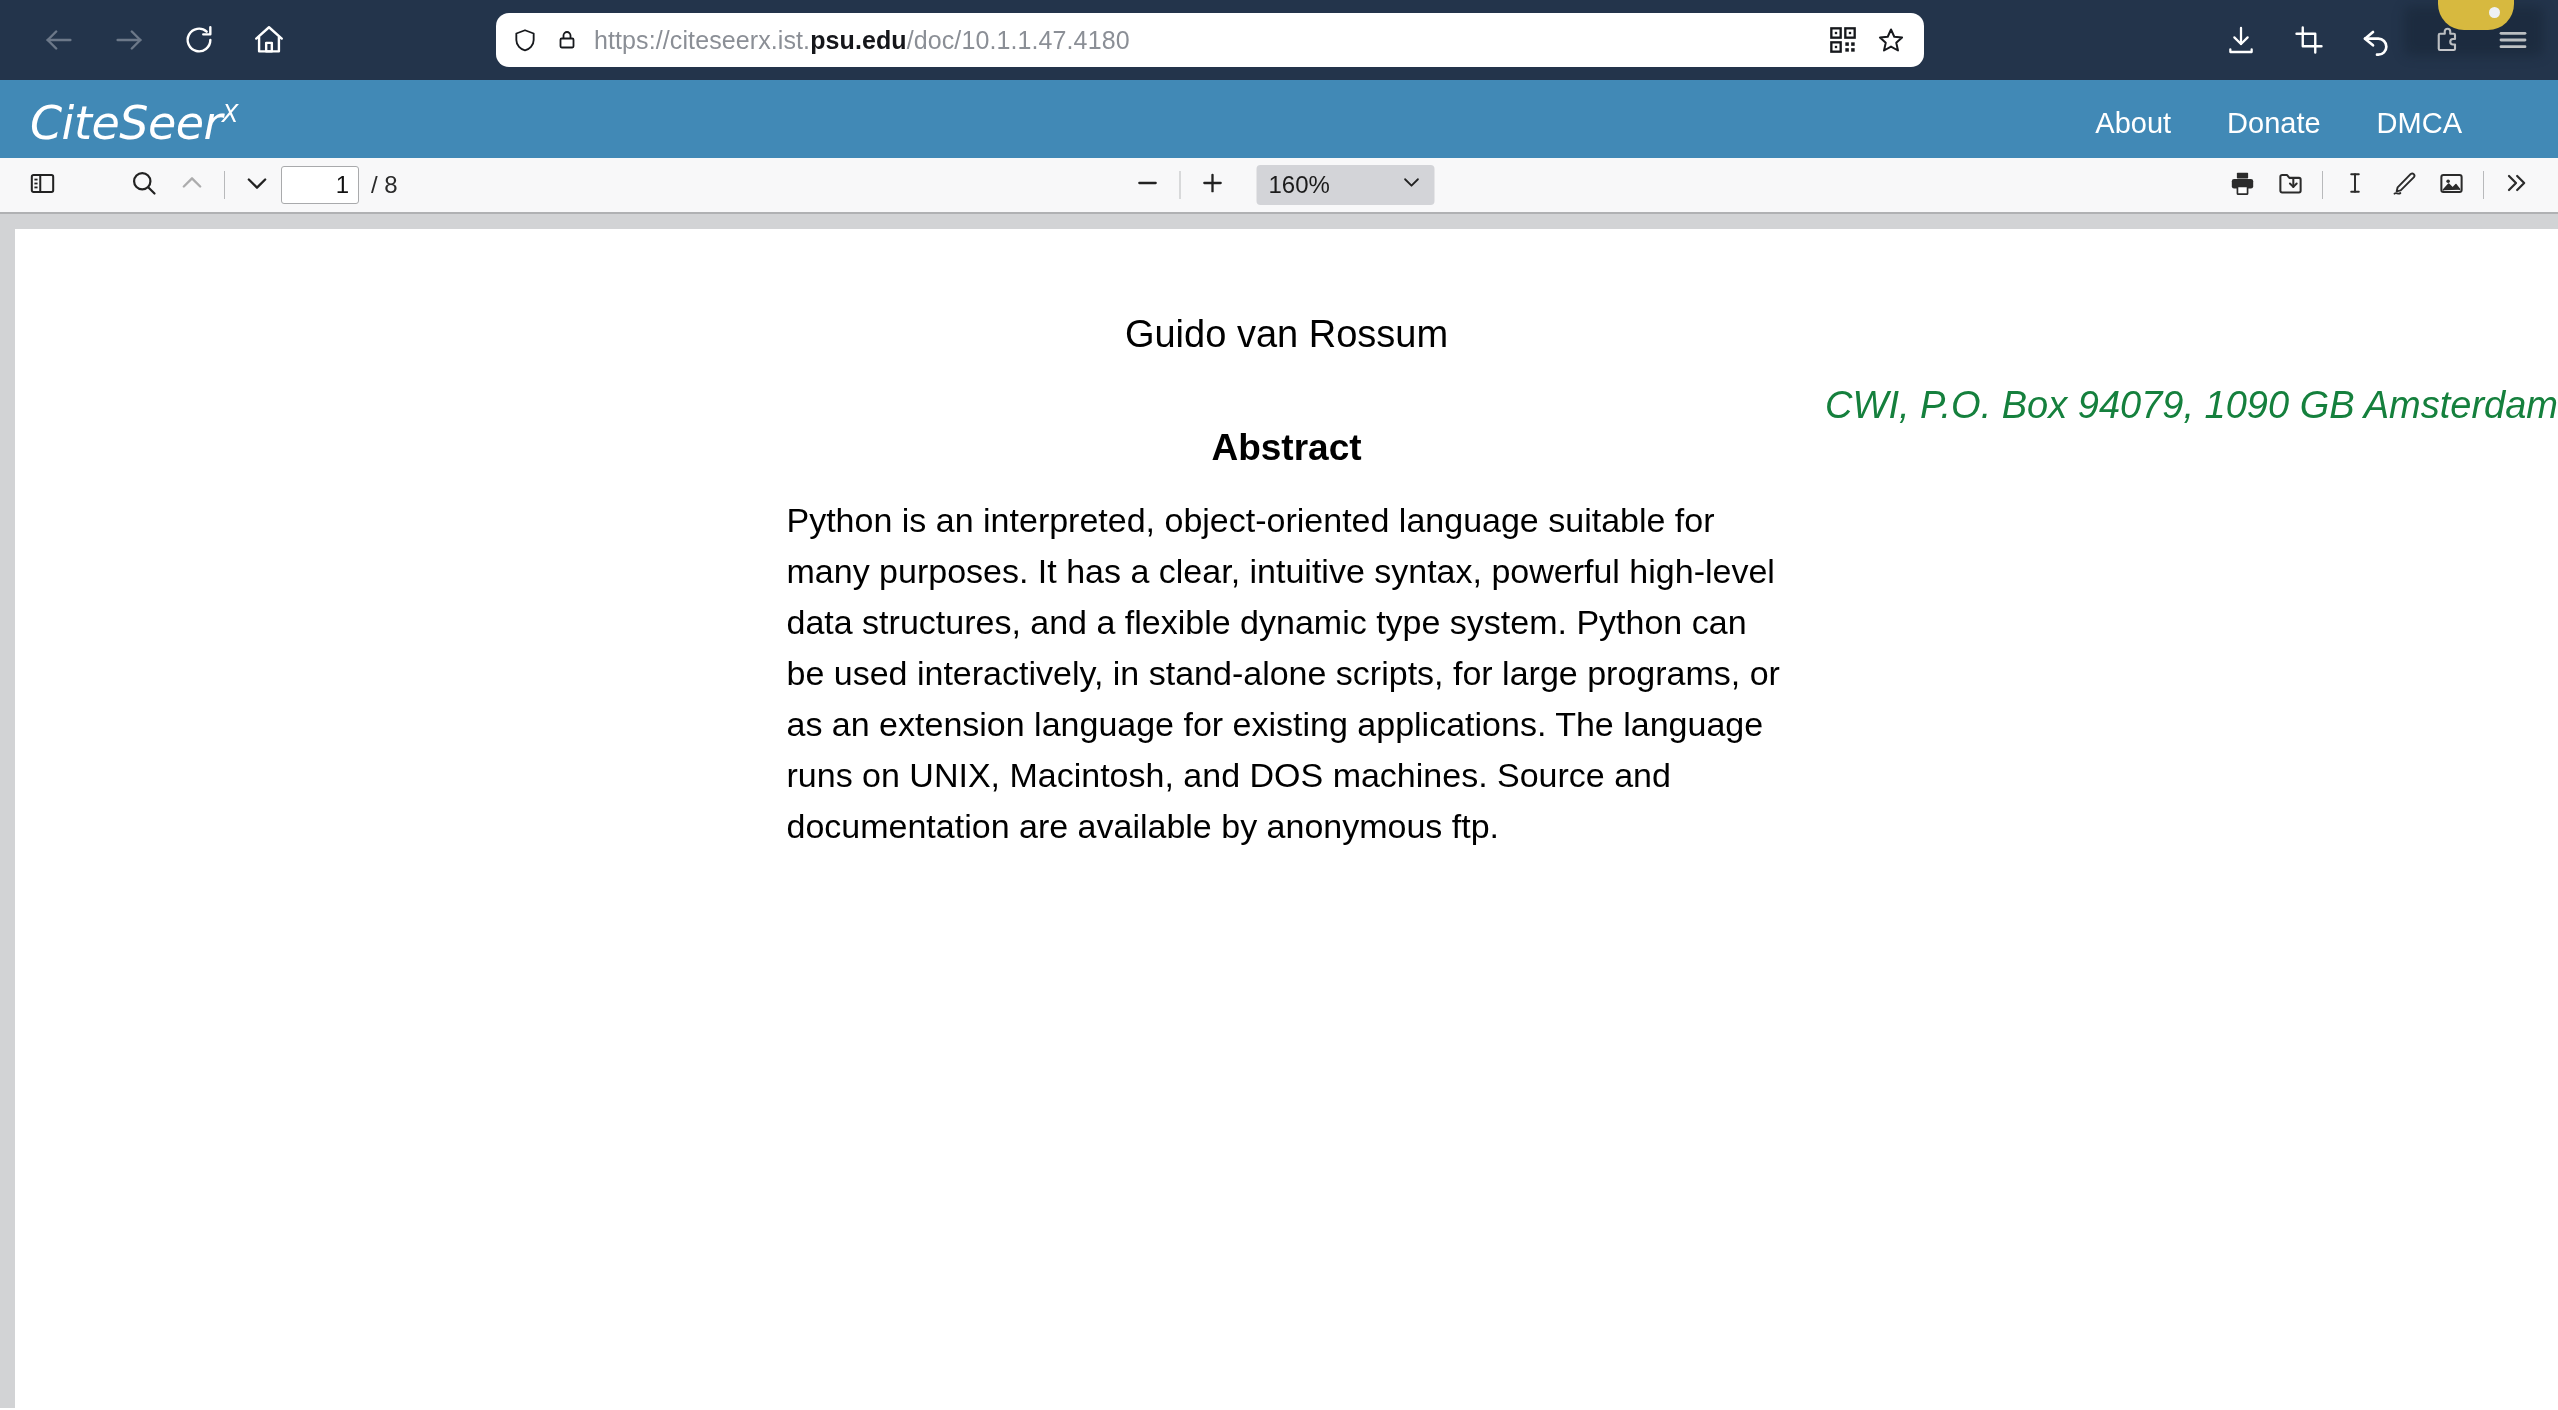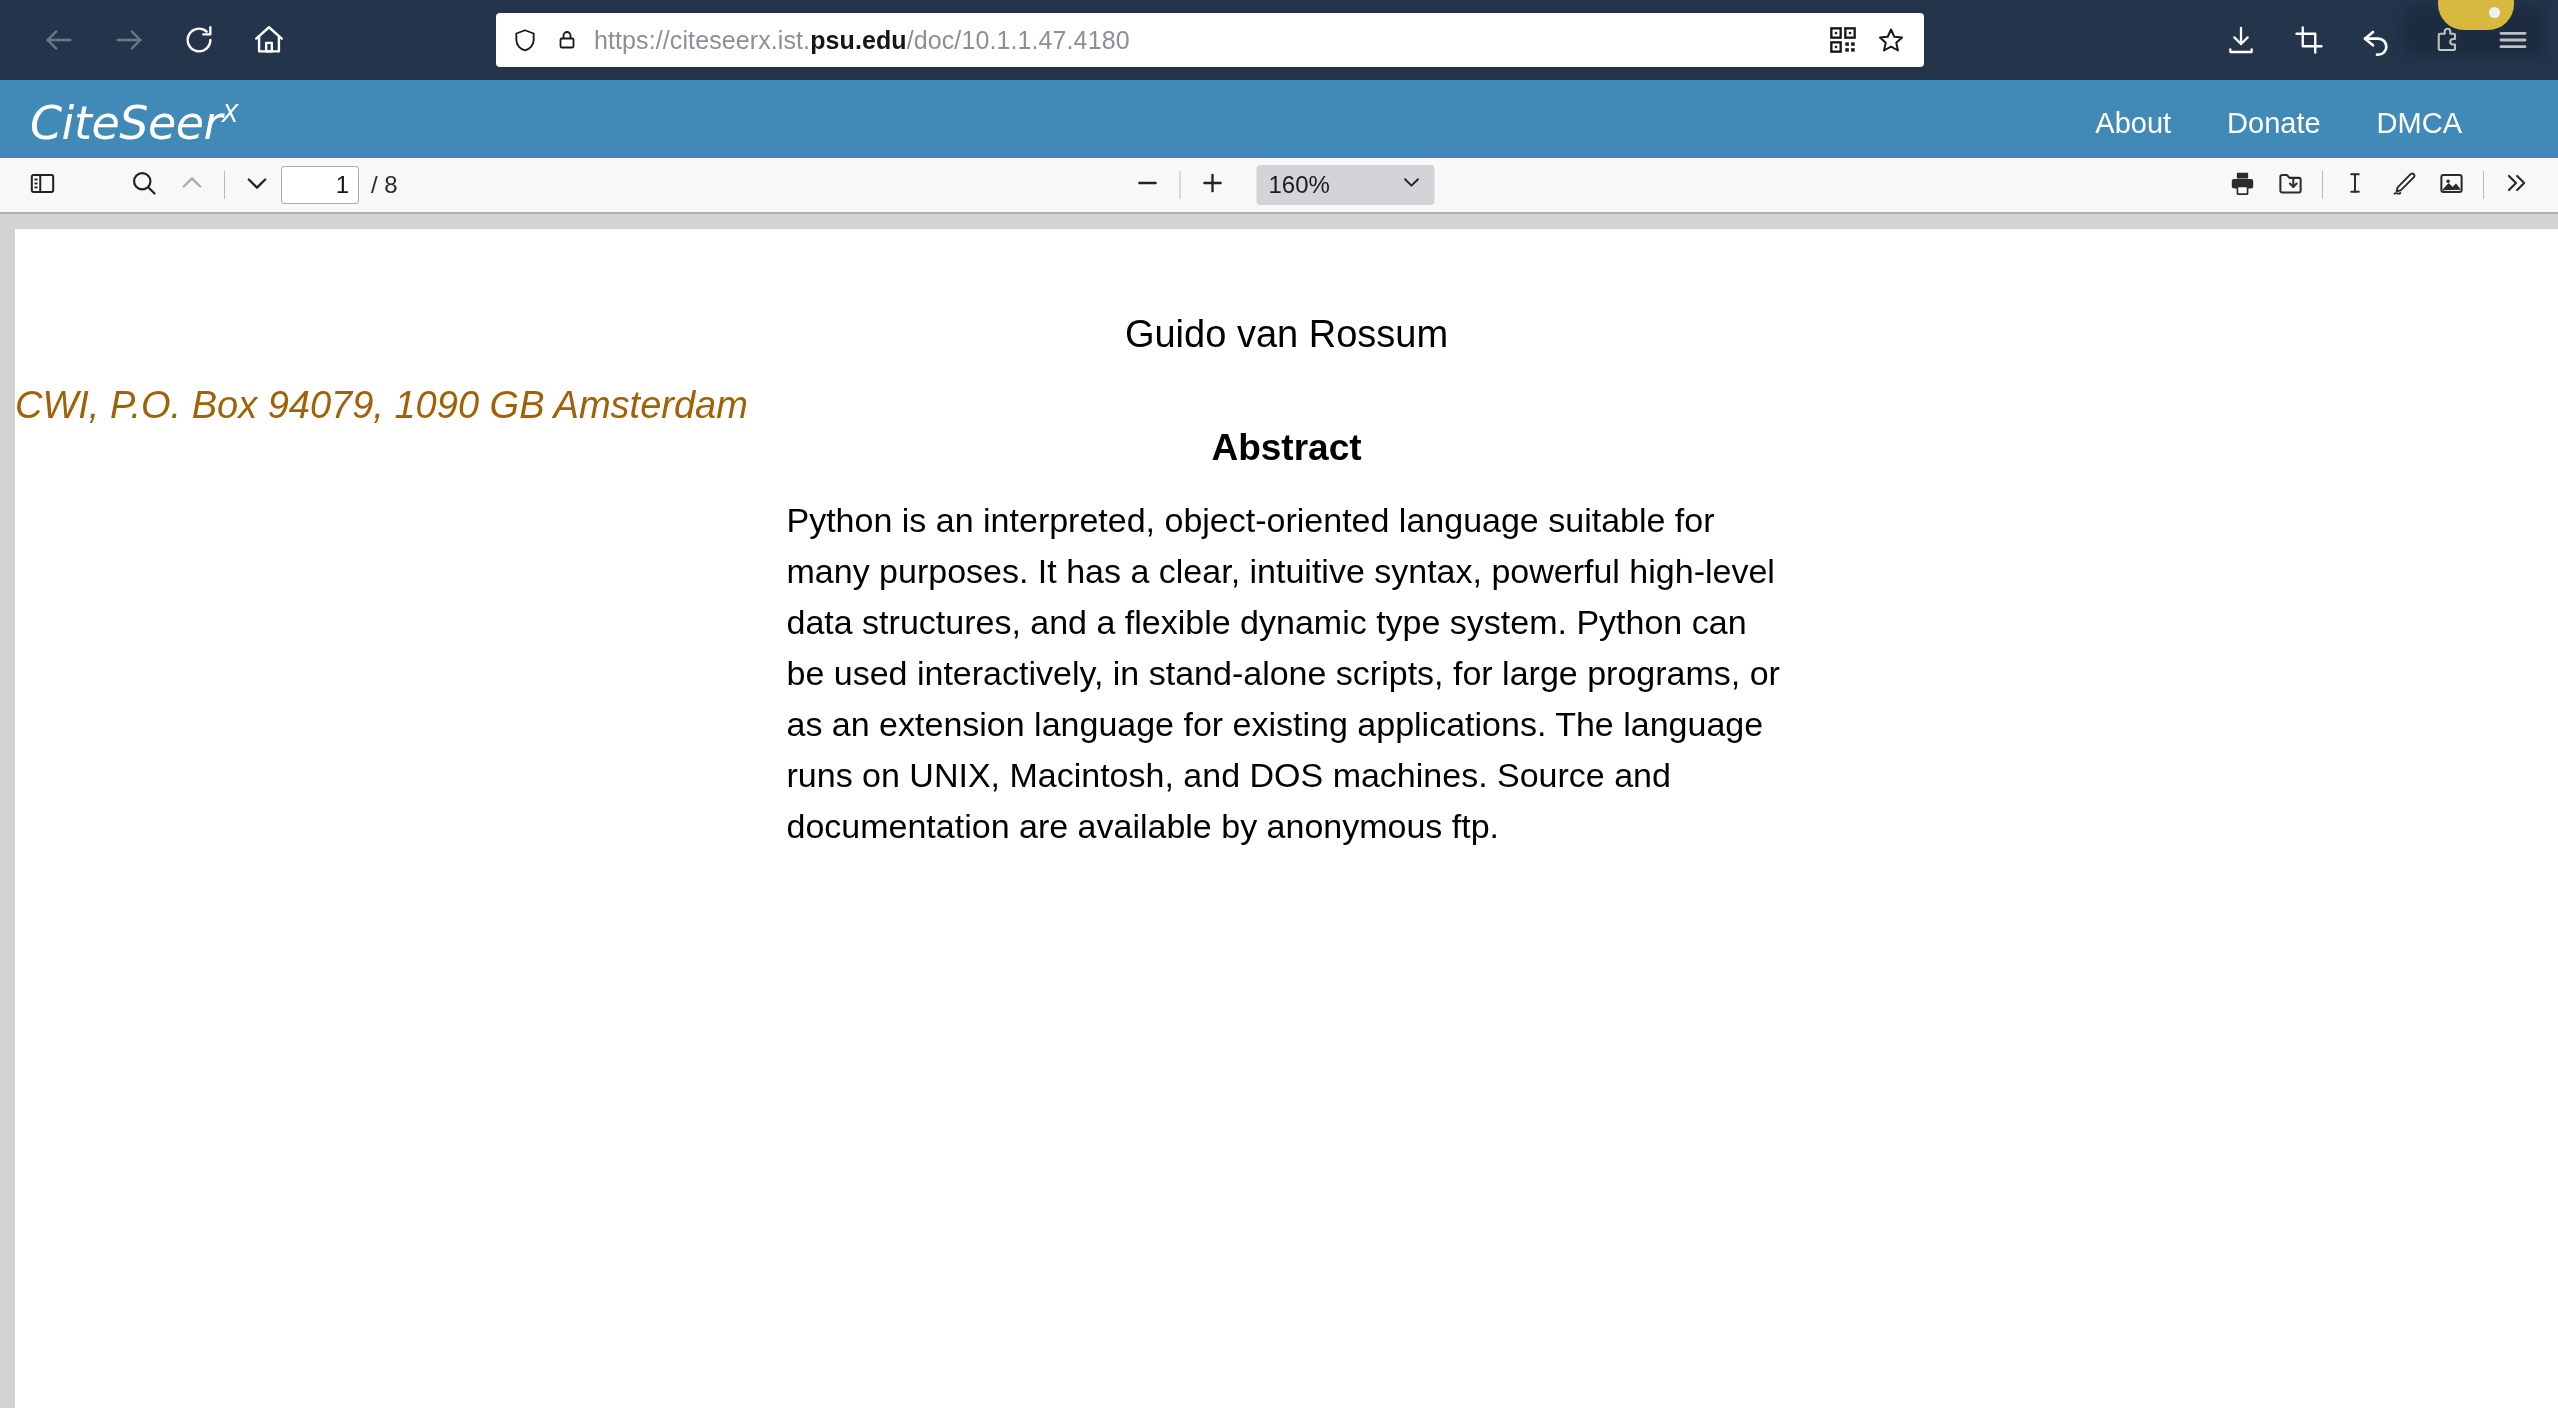--- a/index.html
+++ b/index.html
@@ -37,21 +37,21 @@
   .urlbar-wrap {
     position: absolute;
     left: 496px;
     width: 1428px;
     top: 13px;
     height: 54px;
   }
   .urlbar {
     height: 54px;
     background: #ffffff;
-    border-radius: 4px;
+    border-radius: 13px;
     display: flex;
     align-items: center;
     padding: 0 14px 0 14px;
     gap: 12px;
   }
   .url-icon { width: 30px; height: 30px; display: flex; align-items: center; justify-content: center; flex: none; cursor: pointer; }
   .url-text {
     flex: 1;
     font-size: 25px;
     color: #8b8f96;
@@ -236,25 +236,25 @@
     letter-spacing: -0.3px;
     margin-top: 92px;
   }
   .doc-author {
     text-align: center;
     font-size: 38px;
     margin-top: 84px;
     color: #000;
   }
   .doc-affil {
-    text-align: left;
+    text-align: right;
     font-size: 38px;
     font-style: italic;
     margin-top: 28px;
-    color: #a16207;
+    color: #15803d;
   }
   .doc-email {
     text-align: center;
     font-size: 38px;
     font-style: italic;
     margin-top: 26px;
     color: #000;
   }
   .doc-abstract-head {
     text-align: center;

